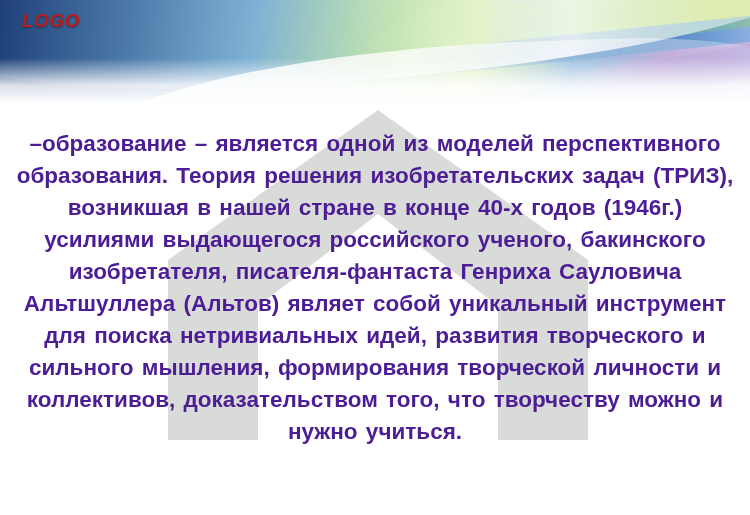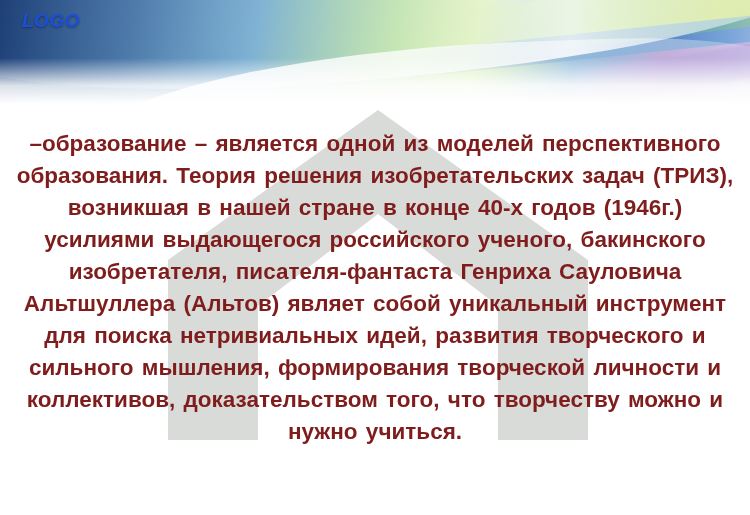--- a/index.html
+++ b/index.html
@@ -73,21 +73,21 @@
   .band-fade-bottom {
     position: absolute; left: 0; bottom: 0;
     width: 750px; height: 46px;
     background: linear-gradient(180deg, rgba(255,255,255,0.0) 0%, rgba(255,255,255,0.85) 60%, #ffffff 100%);
   }
 
   
   .logo {
     position: absolute;
     left: 22px; top: 10px;
-    color: #1d4ed8;
+    color: #b91c1c;
     font-size: 19px;
     font-style: italic;
     font-weight: bold;
     letter-spacing: 0.5px;
     text-shadow: 0 1px 2px rgba(0,0,0,0.35);
     z-index: 6;
   }
 
   
   .watermark {
@@ -124,21 +124,21 @@
   
   .body-wrap {
     position: absolute;
     left: 16px; top: 128px;
     width: 718px;
     z-index: 3;
     text-align: center;
   }
   .body-text {
     margin: 0;
-    color: #7f1d1d;
+    color: #4c1d95;
     font-size: 22.5px;
     font-weight: bold;
     line-height: 32px;
     letter-spacing: 0px;
     word-spacing: 2px;
     text-align: center;
   }
 </style>
 </head>
 <body>

